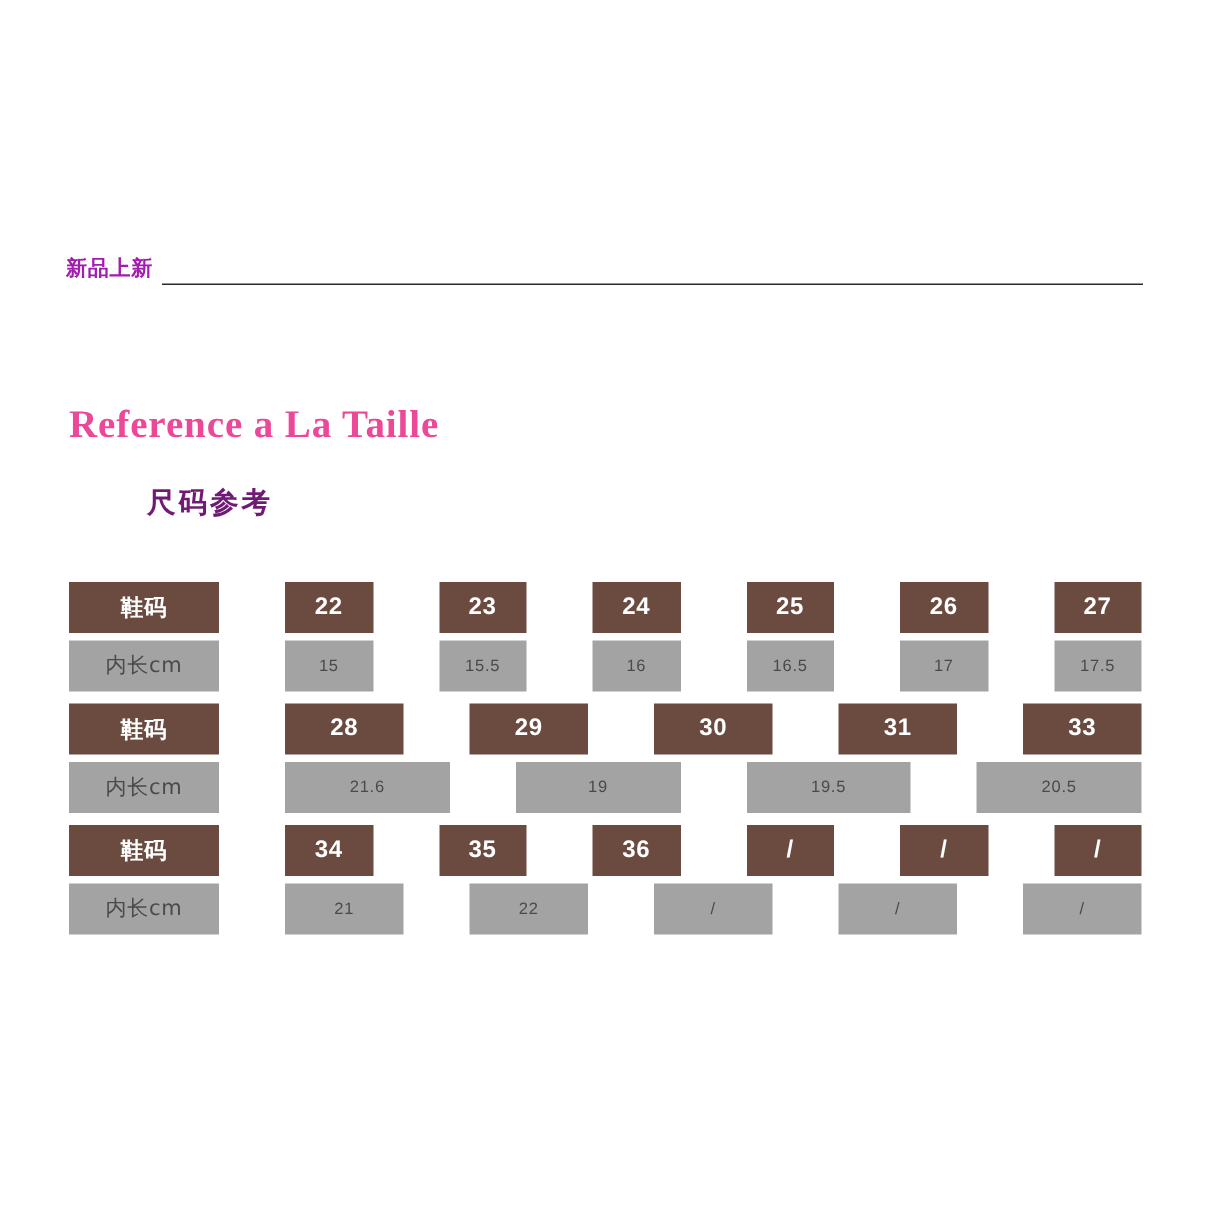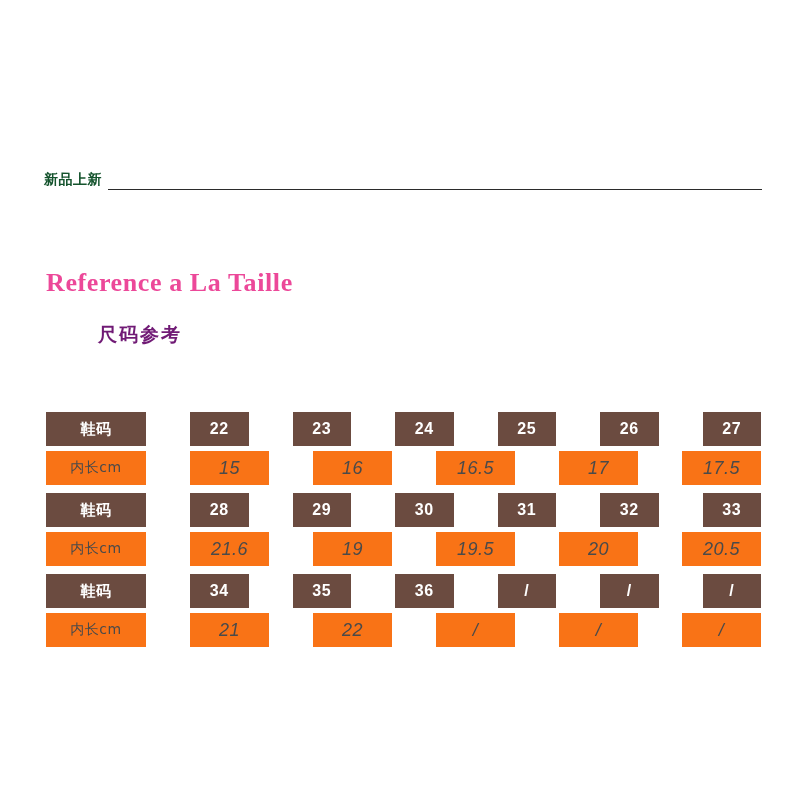--- a/index.html
+++ b/index.html
@@ -26,21 +26,21 @@
     left: 44px;
     top: 172px;
     width: 718px;
     display: flex;
     align-items: flex-end;
   }
   .top-label {
     font-family: "DejaVu Sans", "Liberation Sans", sans-serif;
     font-size: 14px;
     font-weight: 700;
-    color: #14532d;
+    color: #a21caf;
     letter-spacing: 0.5px;
     white-space: nowrap;
     line-height: 1;
     padding-bottom: 4px;
   }
   .top-rule {
     flex: 1 1 auto;
     height: 1px;
     background: #2b2b2b;
     margin-left: 6px;
@@ -68,21 +68,21 @@
     font-weight: 700;
     color: #701a75;
     letter-spacing: 2px;
     white-space: nowrap;
   }
 
   
   .table-wrap {
     position: absolute;
     left: 46px;
-    top: 412px;
+    top: 388px;
     width: 715px;
   }
   .grp {
     margin-bottom: 8px;
   }
   .row {
     display: flex;
     gap: 7px;
     margin-bottom: 5px;
   }
@@ -107,32 +107,31 @@
     background: #6b4b40;
     color: #ffffff;
     font-weight: 700;
     font-family: "DejaVu Sans", "Liberation Sans", sans-serif;
   }
   .row.head .cell.val {
     font-family: "Liberation Sans", sans-serif;
     font-size: 16px;
   }
   .row.body .cell {
-    background: #f97316;
+    background: #a3a3a3;
     color: #4a4a4a;
     font-weight: 400;
   }
   .row.body .cell.label-head {
     font-family: "DejaVu Sans", "Liberation Sans", sans-serif;
     font-size: 14px;
   }
   .row.body .cell.val {
     font-family: "Liberation Sans", sans-serif;
-    font-size: 18px;
-    font-style: italic;
+    font-size: 11px;
   }
 </style>
 </head>
 <body>
 
 <div class="page">
 
   <div class="top-label-row">
     <div class="top-label">新品上新</div>
     <div class="top-rule"></div>
@@ -149,43 +148,42 @@
         <div class="cell val">22</div>
         <div class="cell val">23</div>
         <div class="cell val">24</div>
         <div class="cell val">25</div>
         <div class="cell val">26</div>
         <div class="cell val">27</div>
       </div>
       <div class="row body">
         <div class="cell label-head">内长cm</div>
         <div class="cell val">15</div>
+        <div class="cell val">15.5</div>
         <div class="cell val">16</div>
         <div class="cell val">16.5</div>
         <div class="cell val">17</div>
         <div class="cell val">17.5</div>
       </div>
     </div>
 
     <div class="grp">
       <div class="row head">
         <div class="cell label-head">鞋码</div>
         <div class="cell val">28</div>
         <div class="cell val">29</div>
         <div class="cell val">30</div>
         <div class="cell val">31</div>
-        <div class="cell val">32</div>
         <div class="cell val">33</div>
       </div>
       <div class="row body">
         <div class="cell label-head">内长cm</div>
         <div class="cell val">21.6</div>
         <div class="cell val">19</div>
         <div class="cell val">19.5</div>
-        <div class="cell val">20</div>
         <div class="cell val">20.5</div>
       </div>
     </div>
 
     <div class="grp">
       <div class="row head">
         <div class="cell label-head">鞋码</div>
         <div class="cell val">34</div>
         <div class="cell val">35</div>
         <div class="cell val">36</div>

